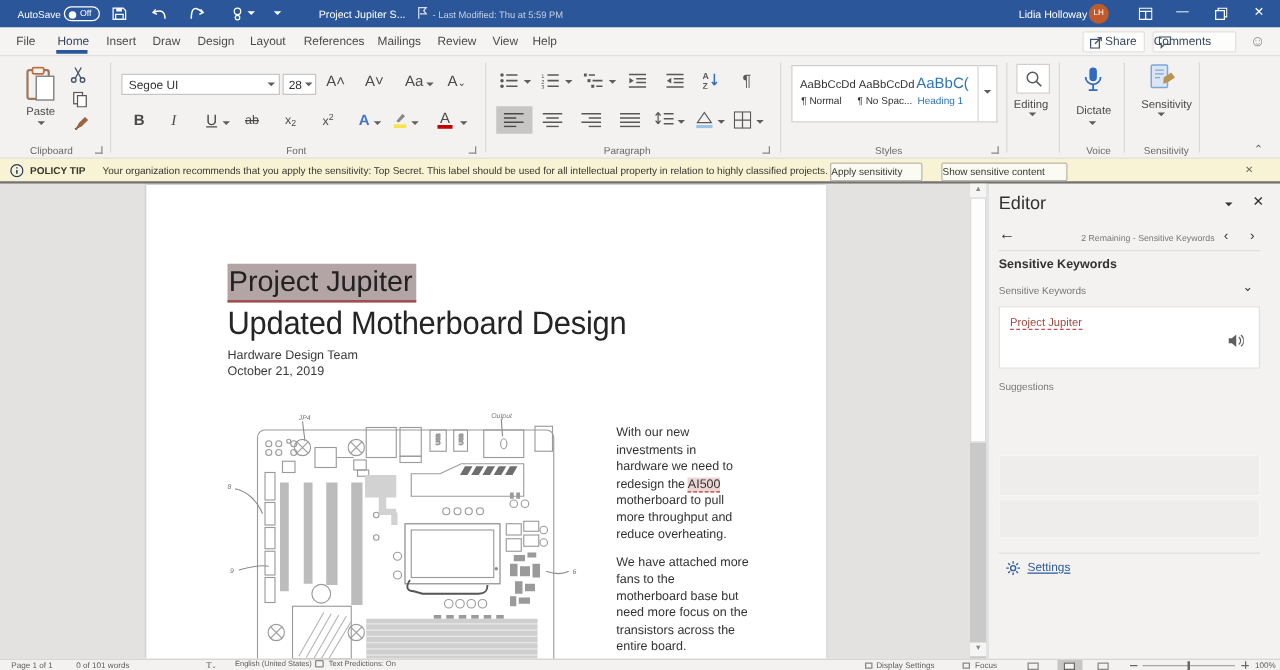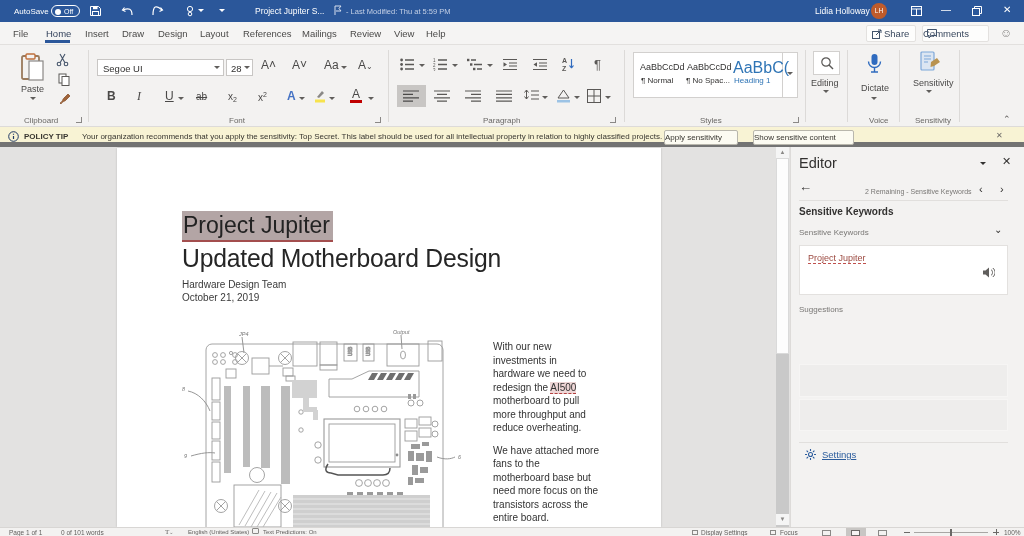--- a/index.html
+++ b/index.html
@@ -27,21 +27,21 @@
 #ribbon { position:absolute; left:0; top:45px; width:1024px; height:82px; background:#f3f2f1; border-bottom:1px solid #dddbd9; }
 .rsep { position:absolute; top:5px; width:1px; height:72px; background:#dcdad8; }
 .glabel { position:absolute; top:71px; font-size:8px; color:#6a6866; }
 .rlauncher { position:absolute; top:72px; width:6px; height:6px; border-right:1px solid #8a8886; border-bottom:1px solid #8a8886; font-size:5px; color:#8a8886; }
 .combo { position:absolute; background:#fff; border:1px solid #c8c6c4; font-size:9.5px; color:#323130; }
 .caret { position:absolute; width:0; height:0; border-left:3px solid transparent; border-right:3px solid transparent; border-top:3.5px solid #605e5c; }
 .ricon { position:absolute; font-size:11px; color:#4a4948; }
 #ribbon svg { position:absolute; }
 
 
-#policy { position:absolute; left:0; top:127px; width:1024px; height:20px; background:#f8f3d4; border-bottom:5px solid #737373; font-size:8px; color:#37352f; }
+#policy { position:absolute; left:0; top:127px; width:1024px; height:20px; background:#f8f3d4; border-bottom:2px solid #737373; font-size:8px; color:#37352f; }
 .pbtn { position:absolute; top:2.5px; height:15px; background:#fcfbf2; border:1px solid #b9b7ad; border-radius:2px; font-size:8px; color:#37352f; text-align:left; line-height:13px; }
 
 
 #docarea { position:absolute; left:0; top:147px; width:790px; height:380px; background:#e3e2e1; }
 #page { position:absolute; left:117px; top:1px; width:544px; height:379px; background:#fff; box-shadow:0 0 2px rgba(0,0,0,0.18); }
 #vscroll { position:absolute; left:776px; top:0px; width:13px; height:380px; background:#c9c9c9; }
 
 
 #panel { position:absolute; left:790px; top:147px; width:234px; height:380px; background:#f3f2f1; border-left:1px solid #dddbd9; }
 #panel .small { position:absolute; font-size:8px; color:#797775; white-space:nowrap; }
@@ -249,21 +249,21 @@
     <div class="glabel" style="left:483px;">Paragraph</div>
     <div class="rlauncher" style="left:610px;"></div>
 
     <div style="position:absolute; left:633px; top:7px; width:150px; height:46px; background:#fff; border:1px solid #d2d0ce;"></div>
     <div style="position:absolute; left:783px; top:7px; width:15px; height:46px; background:#fff; border:1px solid #d2d0ce; border-left:none;"></div>
     <div class="caret" style="left:787px; top:27px;"></div>
     <div style="position:absolute; left:640px; top:17px; font-size:9px; color:#323130;">AaBbCcDd</div>
     <div style="position:absolute; left:641px; top:31px; font-size:8px; color:#323130;">¶ Normal</div>
     <div style="position:absolute; left:687px; top:17px; font-size:9px; color:#323130;">AaBbCcDd</div>
     <div style="position:absolute; left:686px; top:31px; font-size:8px; color:#323130;">¶ No Spac...</div>
-    <div style="position:absolute; left:733px; top:14px; font-size:16px; color:#2e74b5;">AaBbC(</div>
+    <div style="position:absolute; left:733px; top:14px; font-size:12px; color:#2e74b5;">AaBbC(</div>
     <div style="position:absolute; left:734px; top:31px; font-size:8px; color:#2e74b5;">Heading 1</div>
     <div class="glabel" style="left:700px;">Styles</div>
     <div class="rlauncher" style="left:793px;"></div>
 
     <div style="position:absolute; left:813px; top:6px; width:27px; height:24px; background:#fff; border:1px solid #d2d0ce;"></div>
     <svg style="left:820px; top:11px;" width="14" height="14" viewBox="0 0 14 14">
         <circle cx="6" cy="6" r="4.2" fill="none" stroke="#5a5856" stroke-width="1.2"></circle>
         <path d="M9 9l4 4" stroke="#5a5856" stroke-width="1.4"></path>
       </svg>
     <div class="ricon" style="left:811px; top:33px; font-size:9px;">Editing</div>

